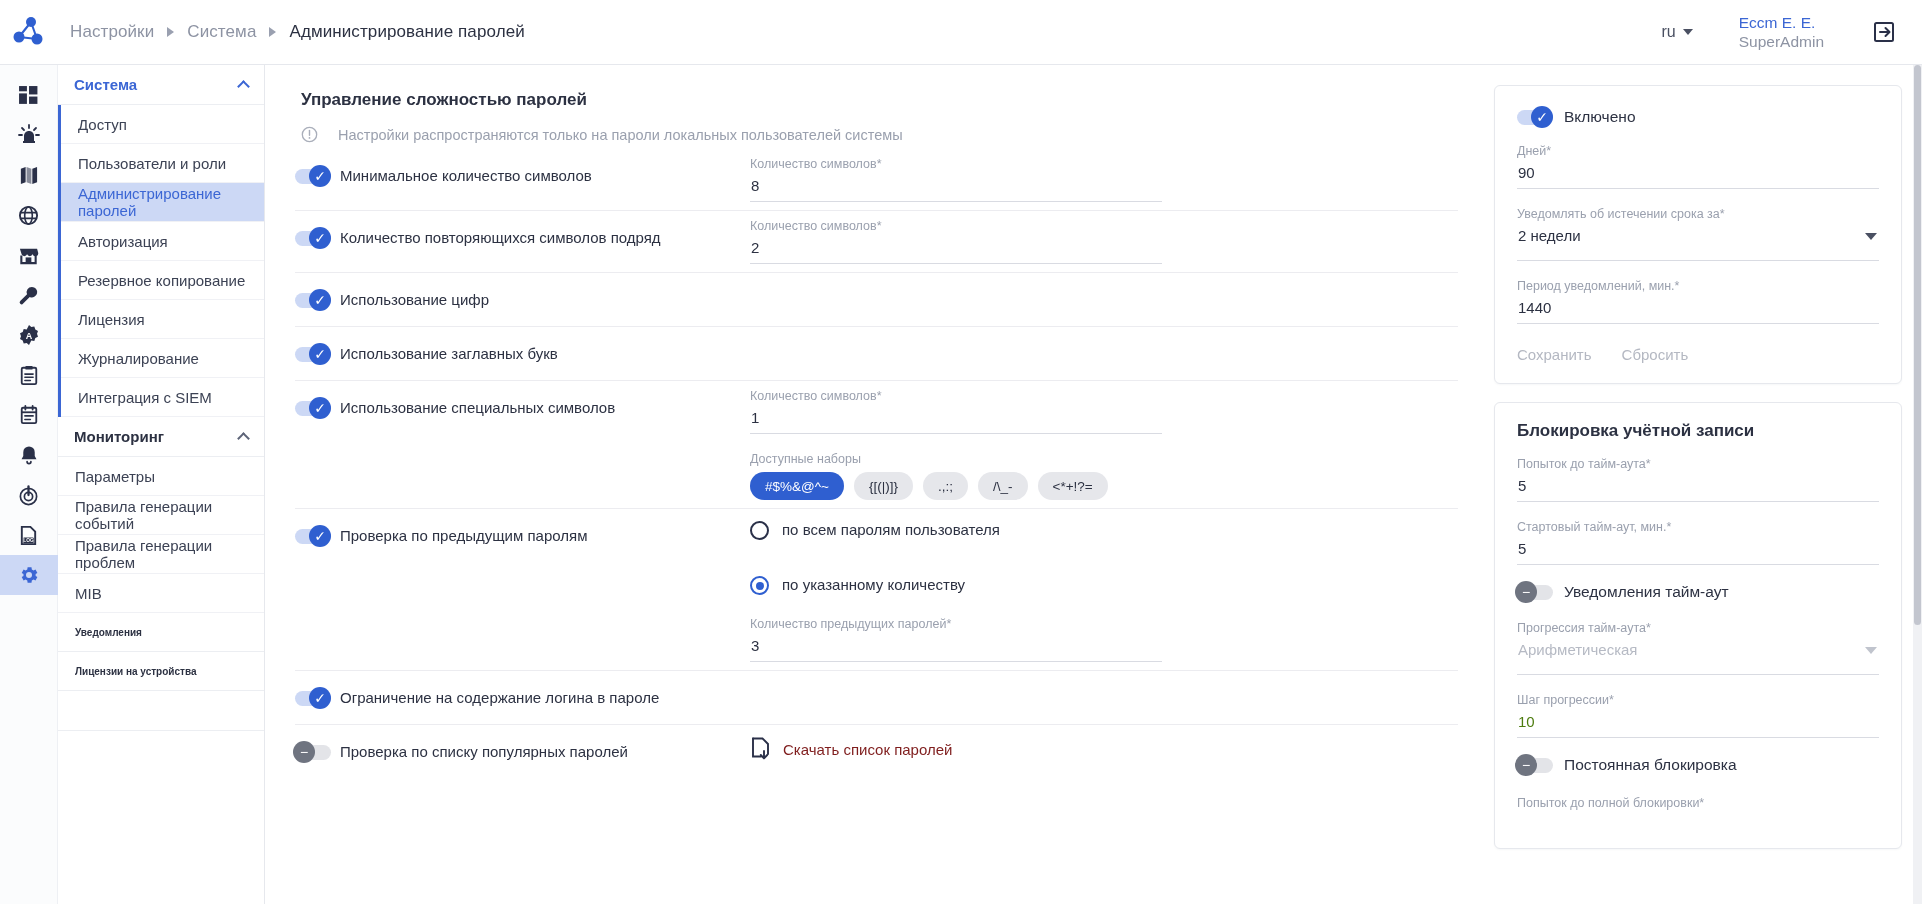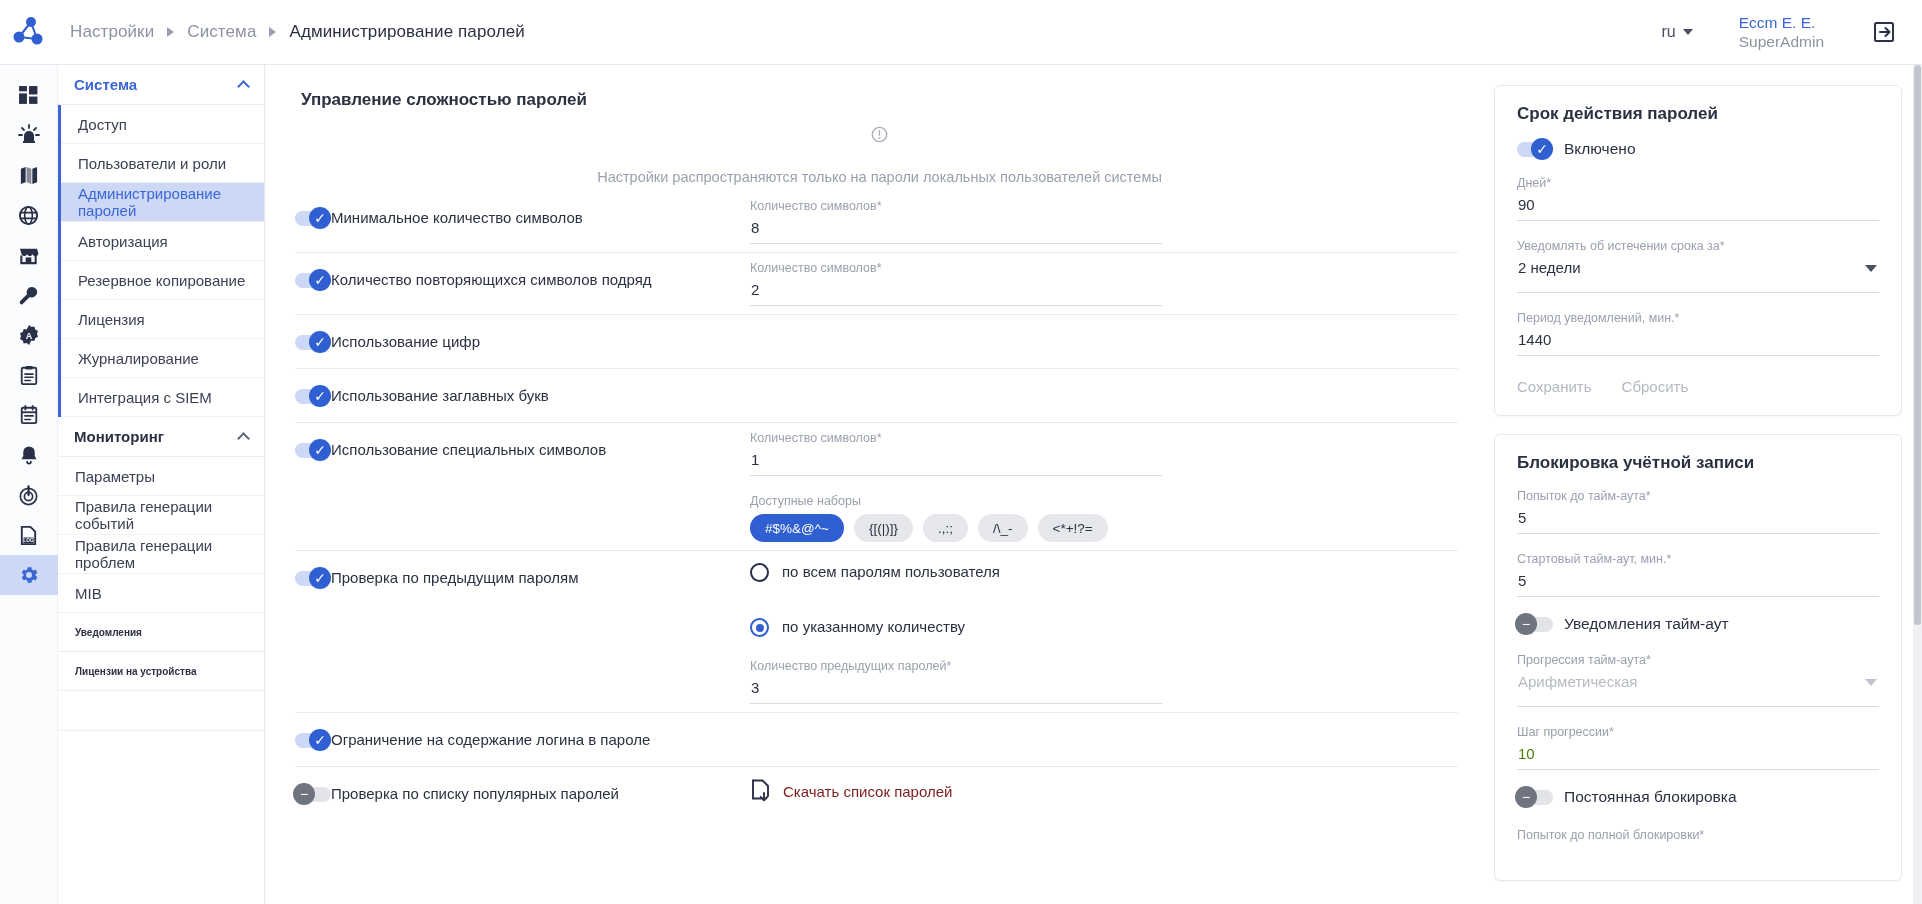--- a/index.html
+++ b/index.html
@@ -85,21 +85,21 @@
     border-bottom: 1px solid #eceef2; cursor: pointer;
   }
   .menu-tail { height: 40px; border-bottom: 1px solid #eceef2; }
 
   
   .content { flex: 1; display: flex; min-width: 0; background: #fff; position: relative; }
   .col-main { flex: 1; padding: 22px 24px 0 30px; min-width: 0; }
   .col-side { width: 440px; flex: 0 0 440px; padding: 20px 20px 0 12px; }
 
   .section-title { font-size: 17px; font-weight: bold; color: #2c3142; margin: 3px 0 16px 6px; }
-  .notice { display: flex; align-items: center; gap: 26px; color: #9aa0ae; font-size: 14.5px; margin-left: 6px; margin-bottom: 6px; flex-direction: column; }
+  .notice { display: flex; align-items: center; gap: 20px; color: #9aa0ae; font-size: 14.5px; margin-left: 6px; margin-bottom: 6px; }
 
   .row {
     display: flex; align-items: flex-start;
     border-bottom: 1px solid #ececf0;
     min-height: 54px;
     padding: 8px 0;
   }
   .row.no-border { border-bottom: none; }
   .row-left { width: 455px; flex: 0 0 455px; display: flex; align-items: center; padding-top: 10px; }
   .row-right { flex: 1; min-width: 0; }
@@ -108,21 +108,21 @@
   .switch { position: relative; width: 36px; height: 16px; flex: 0 0 36px; cursor: pointer; }
   .switch .track { position: absolute; left: 0; top: 1px; width: 36px; height: 15px; border-radius: 8px; background: #ccd8f5; }
   .switch.off .track { background: #e3e4e8; }
   .switch .knob {
     position: absolute; top: -3px; left: 14px;
     width: 22px; height: 22px; border-radius: 50%;
     background: #2f5fd0; display: flex; align-items: center; justify-content: center;
     color: #fff; font-size: 14px; line-height: 1;
   }
   .switch.off .knob { left: -2px; background: #6f7480; }
-  .switch-label { font-size: 15px; color: #2c3142; }
+  .switch-label { font-size: 15px; color: #2c3142; margin-left: 9px; }
 
   
   .field { max-width: 412px; }
   .field-label { font-size: 12.5px; color: #9aa0ae; margin-bottom: 6px; }
   .field-value {
     font-size: 15px; color: #2c3142;
     border-bottom: 1px solid #d9dbe2;
     padding: 0 2px 7px 1px;
     min-height: 24px;
     cursor: text;
@@ -513,21 +513,20 @@
               </svg>
               <span class="dl-text">Скачать список паролей</span>
             </div>
           </div>
         </div>
       </div>
 
       <div class="col-side">
 
         <div class="card">
-          <div class="card-title">Срок действия паролей</div>
           <div class="switch-row">
             <span class="switch">
               <span class="track"></span>
               <span class="knob">✓</span>
             </span>
             <span class="switch-label">Включено</span>
           </div>
           <div class="field">
             <div class="field-label">Дней*</div>
             <div class="field-value">90</div>

